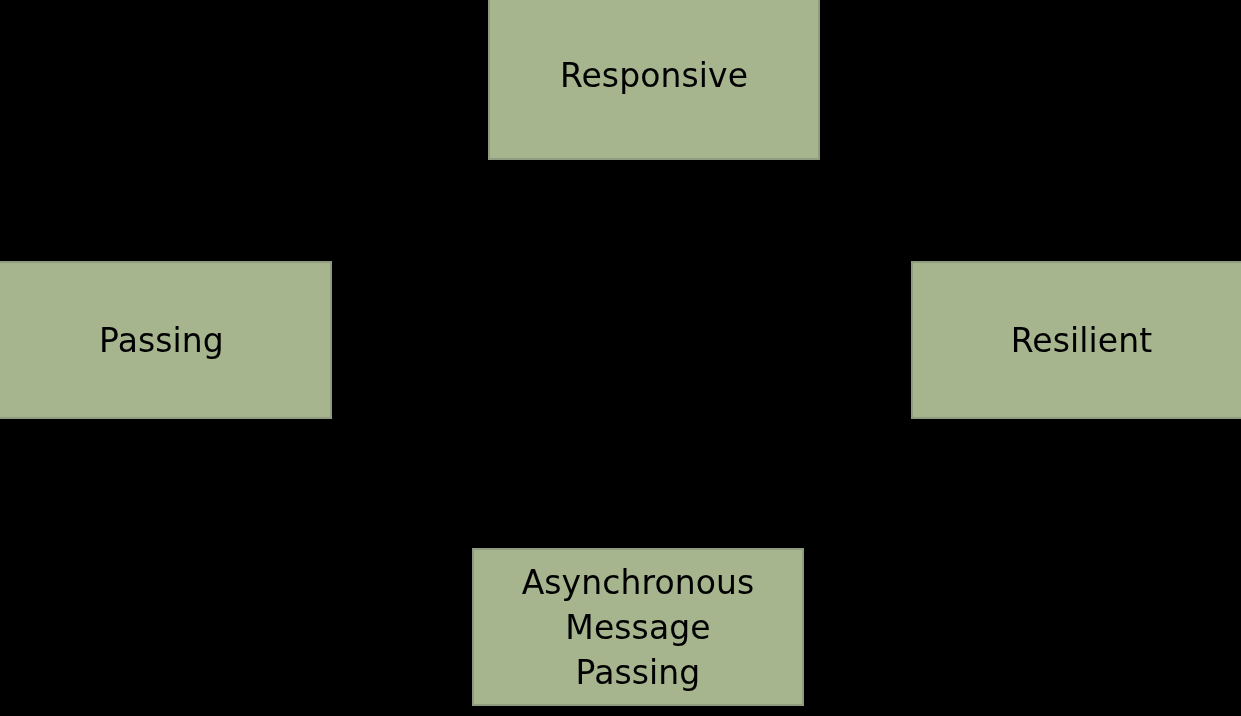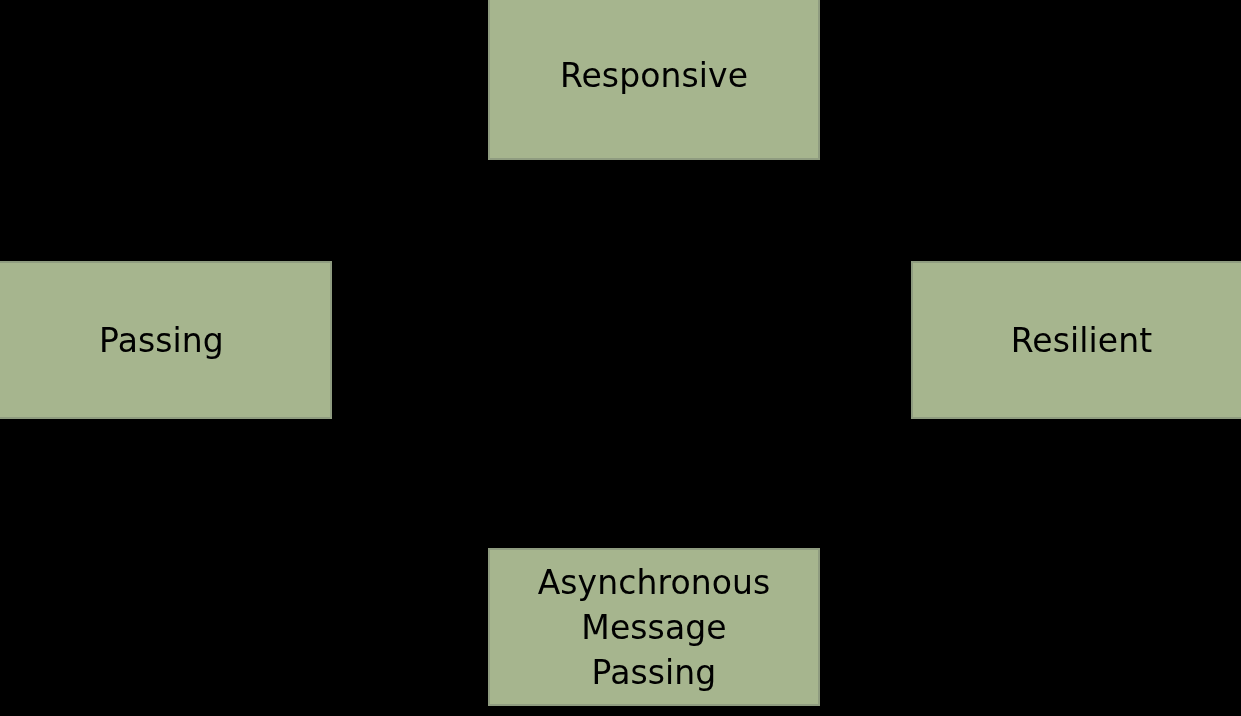--- a/index.html
+++ b/index.html
@@ -50,21 +50,21 @@
     width: 341px;
     height: 158px;
   }
   #node-resilient {
     left: 911px;
     top: 261px;
     width: 341px;
     height: 158px;
   }
   #node-async {
-    left: 488px;
+    left: 472px;
     top: 548px;
     width: 332px;
     height: 158px;
     text-align: center;
   }
   
   #connectors {
     position: absolute;
     left: 0;
     top: 0;

